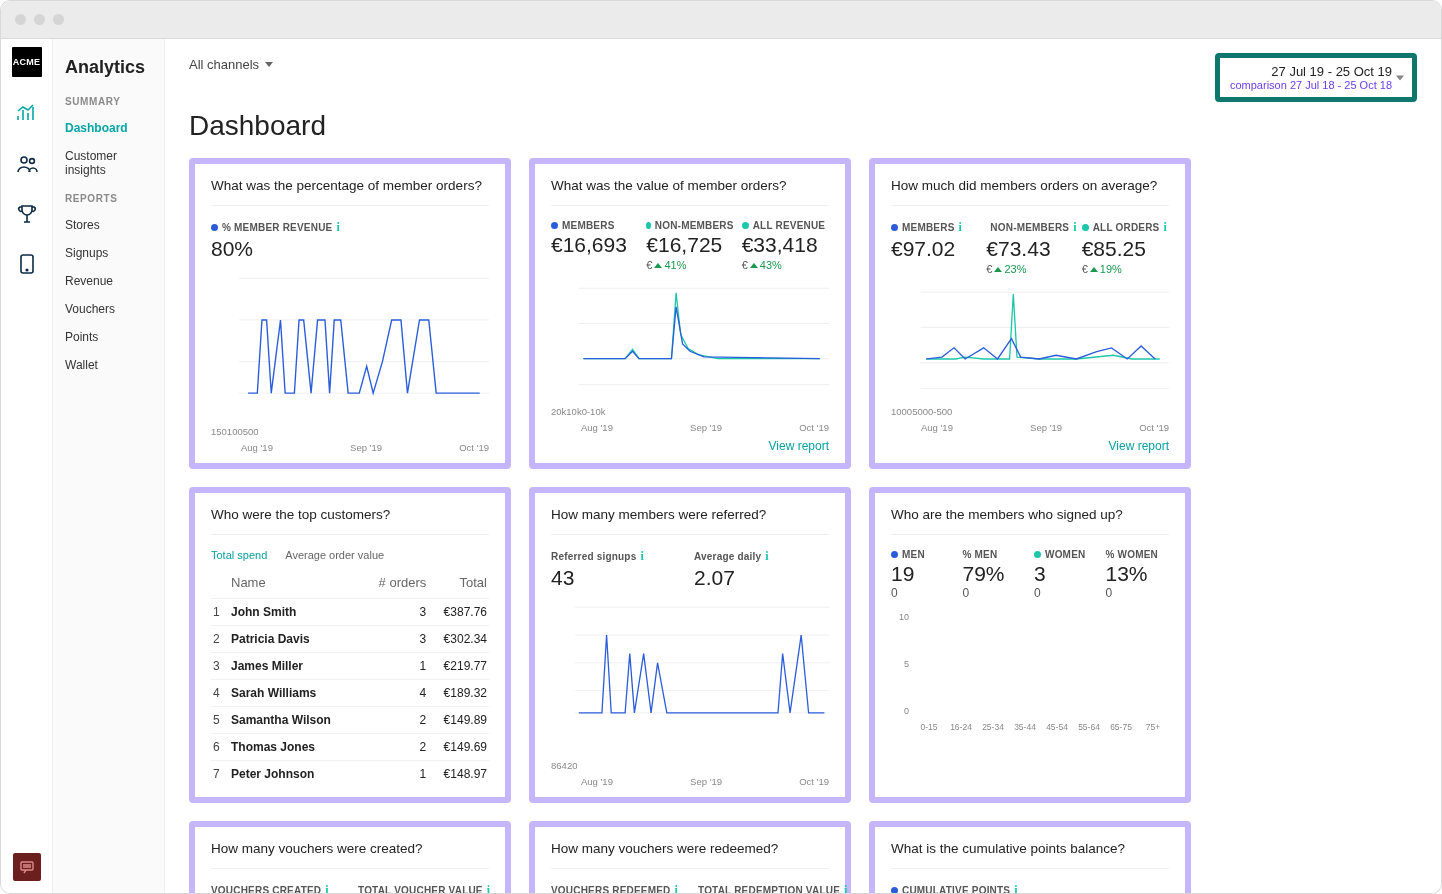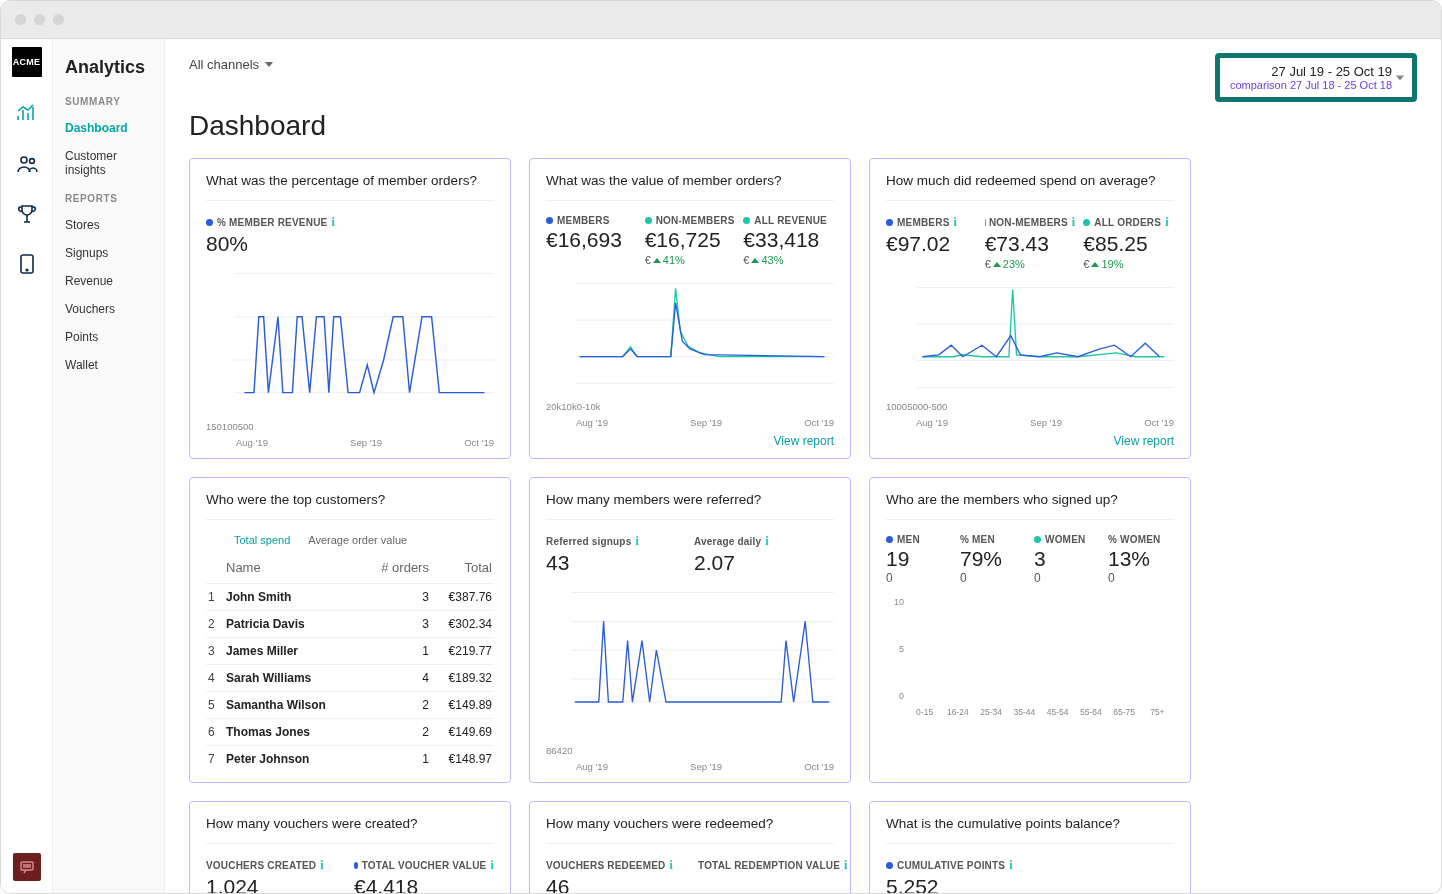--- a/index.html
+++ b/index.html
@@ -31,21 +31,21 @@
   .topbar { display:flex; align-items:flex-start; justify-content:space-between; margin-bottom:8px; }
   .channel-dd { font-size:13px; color:#444; padding:4px 0; cursor:pointer; display:flex; align-items:center; gap:6px;text-align:right;}
   .date-range { text-align:right; font-size:12px; border:5px solid #0f766e; border-radius:4px; padding:6px 20px 6px 10px; position:relative; }
   .date-range .main-range { font-size:13px; color:#222; }
   .date-range .comp-range { color:#6c3ee8; font-size:11px; }
   .date-range::after { content:""; position:absolute; right:8px; top:50%; width:0;height:0; border-left:4px solid transparent;border-right:4px solid transparent;border-top:5px solid #888; transform:translateY(-50%);}
   h2.page-title { font-size:28px; font-weight:500; margin:6px 0 16px; }
 
   .grid { display:grid; grid-template-columns: repeat(3, 322px); gap:18px; }
 
-  .card { border:1px solid #c4b5fd; border-radius:4px; background:#fff; padding:14px 16px 10px; display:flex; flex-direction:column; }
+  .card { border:6px solid #c4b5fd; border-radius:4px; background:#fff; padding:14px 16px 10px; display:flex; flex-direction:column; }
   .card-title { font-size:13.5px; font-weight:400; color:#222; margin-bottom:14px; padding-bottom:12px; border-bottom:1px solid #f0f0f0;}
 
   .stat-row { display:flex; gap:8px; }
   .stat { flex:1; min-width:0;}
   .stat-label { font-size:10px; letter-spacing:.2px; color:#555; font-weight:600; display:flex; align-items:center; gap:4px; white-space:nowrap;}
   .dot { width:7px; height:7px; border-radius:50%; display:inline-block; }
   .dot.blue { background:#2b5cd9; }
   .dot.teal { background:#1cc6a9; }
   .info-i { color:#1cc6a9; font-family:Georgia,serif; font-weight:700; font-size:12px; }
   .stat-value { font-size:21px; font-weight:400; margin-top:2px; }
@@ -55,21 +55,21 @@
 
   .chart { position:relative; flex:1; min-height:150px; margin-top:8px; font-size:10px; color:#888;}
   .chart svg { position:absolute; inset:0; }
   .x-ticks { position:absolute; bottom:0; left:30px; right:0; display:flex; justify-content:space-between; font-size:9.5px; color:#888;}
   .y-ticks { position:absolute; left:0; top:0; bottom:16px; display:flex; flex-direction:row; justify-content:space-between; align-items:flex-end; width:26px; font-size:9.5px;}
   .view-report { text-align:right; font-size:12px; margin-top:6px;}
   .view-report a { color:#0aa0a0; text-decoration:none; cursor:pointer;}
 
   
   .tabs { display:flex; gap:18px; font-size:11px; margin-bottom:10px; color:#666;}
-  .tabs .tab.active { color:#0aa0a0;margin-left:28px; }
+  .tabs .tab.active { color:#0aa0a0; }
   .tabs .tab { cursor:pointer; }
 
   table.customers { width:100%; font-size:12px; border-collapse:collapse; }
   table.customers th { text-align:left; font-weight:400; color:#666; padding:4px 2px 8px; font-size:13px;}
   table.customers th.r, table.customers td.r { text-align:right;}
   table.customers td { padding:6px 2px; border-top:1px solid #f1f1f1; }
   table.customers td.name { font-weight:700; }
   table.customers td.idx { width:18px; color:#444;}
 
   .bar-chart-area { position:relative; height:120px; margin-top:12px; }
@@ -253,21 +253,21 @@
             <div class="x-ticks">
                 <span>Aug '19</span>
                 <span>Sep '19</span>
                 <span>Oct '19</span>
               </div>
           </div>
           <div class="view-report"><a>View report</a></div>
         </div>
 
         <div class="card">
-          <div class="card-title">How much did redeemed spend on average?</div>
+          <div class="card-title">How much did members orders on average?</div>
           <div class="stat-row">
             <div class="stat">
               <div class="stat-label">
                   <span class="dot blue"></span>
                   <span>MEMBERS</span>
                   <span class="info-i">i</span>
                 </div>
               <div class="stat-value">€97.02</div>
             </div>
             <div class="stat">

